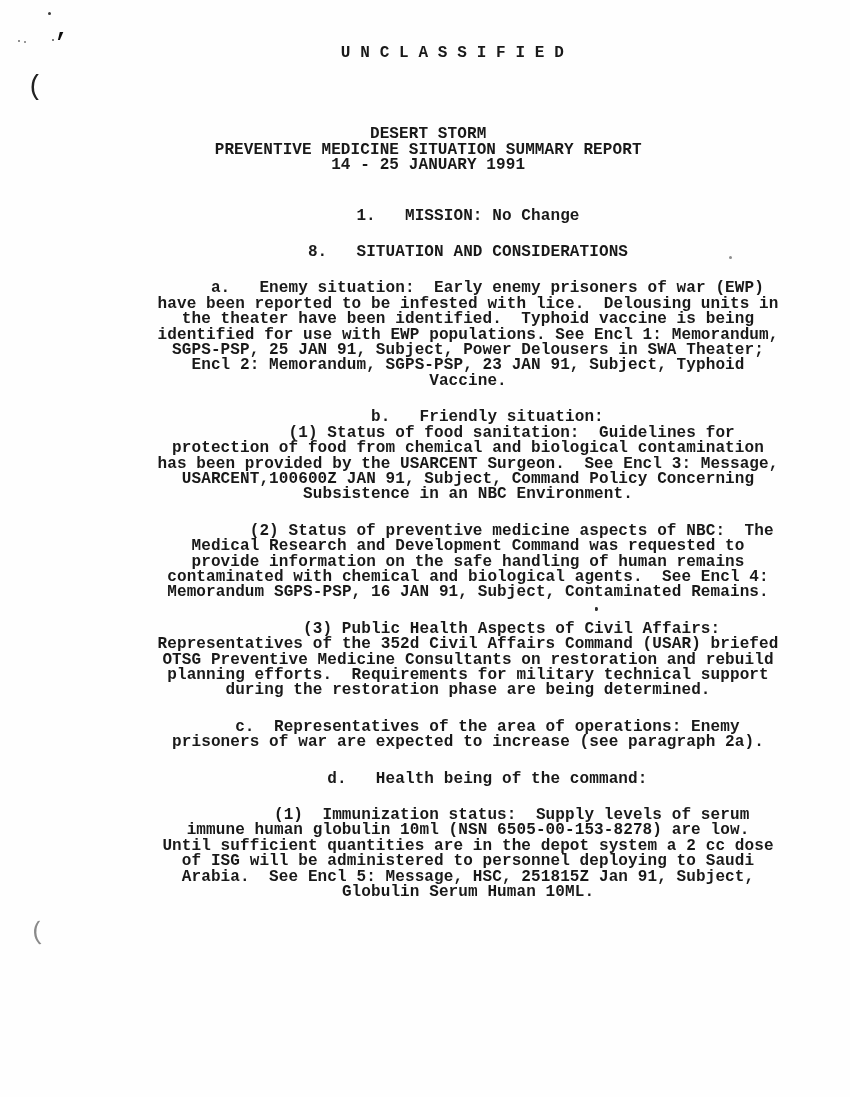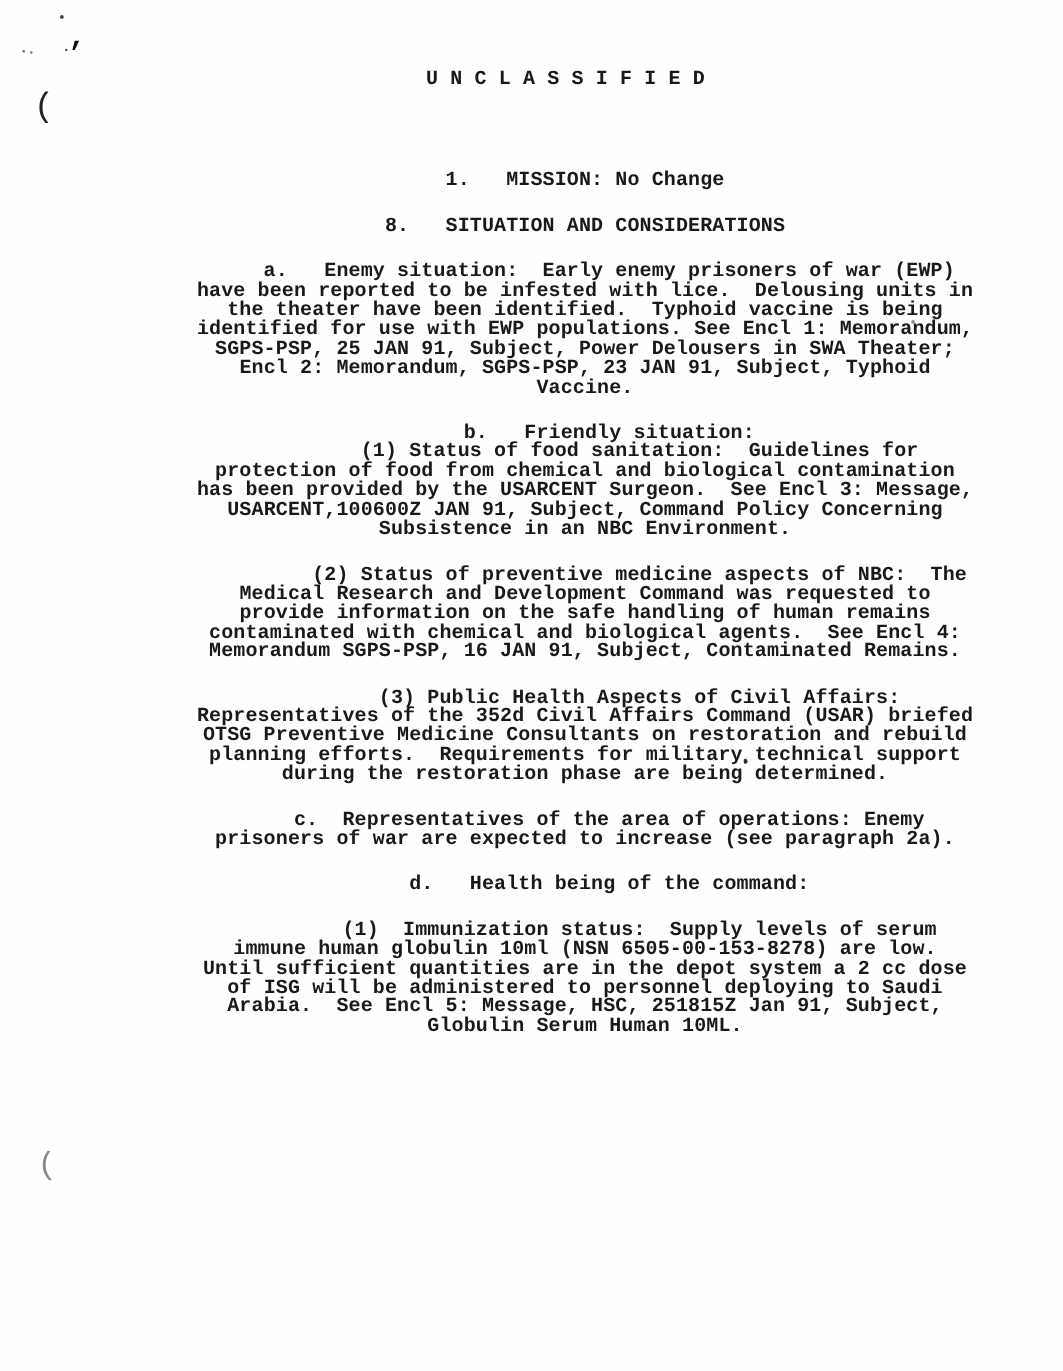--- a/index.html
+++ b/index.html
@@ -16,21 +16,21 @@
     font-family: "Liberation Mono", "DejaVu Sans Mono", monospace;
     font-weight: bold;
     font-size: 16px;
     line-height: 15.4px;
     letter-spacing: 0.1px;
     color: #191919;
   }
   .textcol {
     position: absolute;
     left: 108px;
-    top: 56px;
+    top: 46px;
     width: 720px;
   }
   .line-block {
     white-space: pre;
     margin: 0;
   }
   .classification {
     margin: 0 0 66px 0;
   }
   .title-block {
@@ -84,20 +84,23 @@
 </style>
 </head>
 <body>
 
 <div class="page">
 
   <div class="textcol">
 
     <div class="line-block classification">                        U N C L A S S I F I E D</div>
 
+    <div class="line-block title-block">                           DESERT STORM
+           PREVENTIVE MEDICINE SITUATION SUMMARY REPORT
+                       14 - 25 JANUARY 1991</div>
 
     <div class="line-block para">1.   MISSION: No Change</div>
 
     <div class="line-block para">8.   SITUATION AND CONSIDERATIONS</div>
 
     <div class="line-block para">    a.   Enemy situation:  Early enemy prisoners of war (EWP)
 have been reported to be infested with lice.  Delousing units in
 the theater have been identified.  Typhoid vaccine is being
 identified for use with EWP populations. See Encl 1: Memorandum,
 SGPS-PSP, 25 JAN 91, Subject, Power Delousers in SWA Theater;

